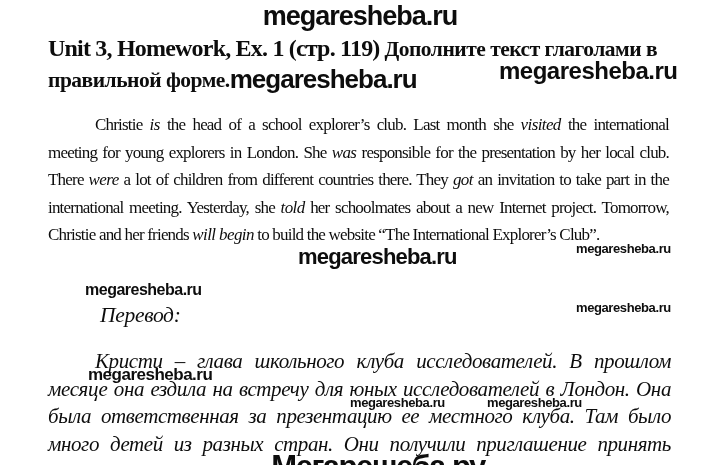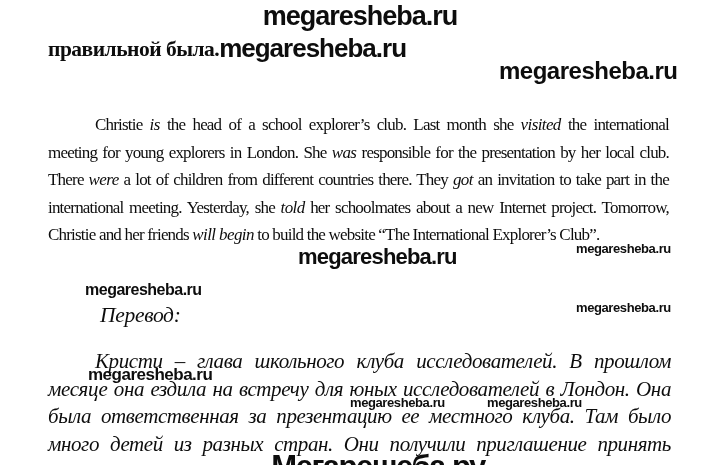--- a/index.html
+++ b/index.html
@@ -55,21 +55,22 @@
     position:absolute; top:449px; left:0; width:720px; text-align:center;
     font-size:31px; letter-spacing:-1.5px;padding-left:18px;
   }
 </style>
 </head>
 <body>
 
 <div id="top-logo" class="sans">megaresheba.ru</div>
 
 <div id="heading">
-  <div class="h-line"><span class="h-ru">правильной была.</span><span id="wm-head-inline" class="sans">megaresheba.ru</span></div>
+  <div class="h-line"><span class="h-en">Unit 3, Homework, Ex. 1 (стр. 119)</span><span class="h-ru"> Дополните текст глаголами в</span></div>
+  <div class="h-line"><span class="h-ru">правильной форме.</span><span id="wm-head-inline" class="sans">megaresheba.ru</span></div>
 </div>
 
 <div id="wm-head-right" class="abs sans">megaresheba.ru</div>
 
 <p id="english"><span>Christie </span><i>is</i><span> the head of a school explorer’s club. Last month she </span><i>visited</i><span> the international meeting for young explorers in London. She </span><i>was</i><span> responsible for the presentation by her local club. There </span><i>were</i><span> a lot of children from different countries there. They </span><i>got</i><span> an invitation to take part in the international meeting. Yesterday, she </span><i>told</i><span> her schoolmates about a new Internet project. Tomorrow, Christie and her friends </span><i>will begin</i><span> to build the website “The International Explorer’s Club”.</span></p>
 
 <div id="wm-right-1" class="abs sans">megaresheba.ru</div>
 <div id="wm-center-big" class="abs sans">megaresheba.ru</div>
 <div id="wm-left-mid" class="abs sans">megaresheba.ru</div>
 <div id="wm-right-2" class="abs sans">megaresheba.ru</div>

